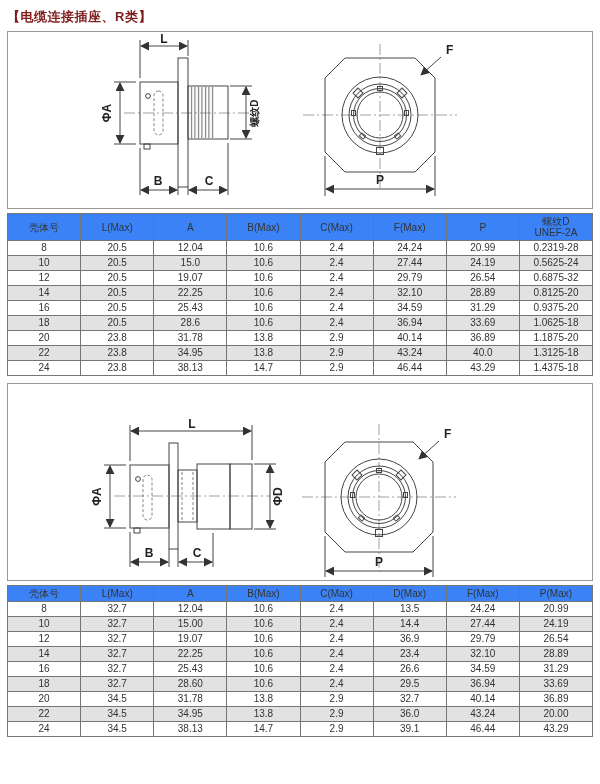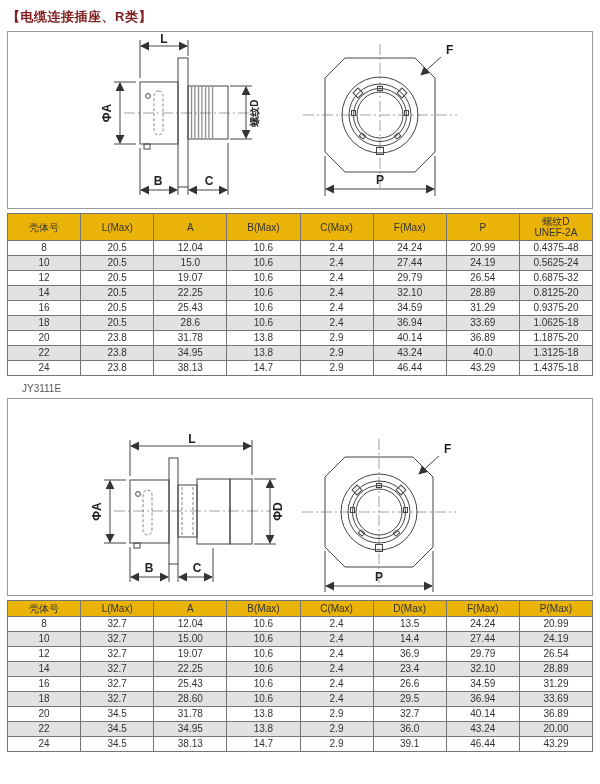--- a/index.html
+++ b/index.html
@@ -8,21 +8,21 @@
     font-family:"Liberation Sans",sans-serif;color:#222;overflow:hidden;
   }
   .page{padding:4px 7px 0 7px;}
   .section-title{font-size:13px;font-weight:bold;margin:4px 0 5px 0;color:#7f1d1d;letter-spacing:0.5px;}
   .model{font-size:10px;color:#555;margin:0 0 4px 15px;}
   .diagram-box{border:1px solid #9a9a9a;background:#fff;line-height:0;}
   svg{display:block;}
   table{width:100%;border-collapse:collapse;table-layout:fixed;margin-top:4px;}
   th,td{border:1px solid #757575;font-size:10px;font-weight:normal;text-align:center;
         padding:1px 0;color:#333;line-height:12px;overflow:hidden;}
-  thead th{background:#eab308;white-space:pre-line;line-height:11px;padding:2px 0;}
+  thead th{background:#3b82f6;white-space:pre-line;line-height:11px;padding:2px 0;}
   tbody tr:nth-child(even) td{background:#e2e2e2;}
   .sec2{margin-top:7px;}
   .dimtext{font-size:12px;font-weight:bold;fill:#222;font-family:"Liberation Sans",sans-serif;}
   .dimtext-sm{font-size:10px;font-weight:bold;fill:#222;font-family:"Liberation Sans",sans-serif;}
   .oline{fill:none;stroke:#444;stroke-width:1;}
   .dline{stroke:#444;stroke-width:1;}
   .cline{stroke:#888;stroke-width:0.8;stroke-dasharray:11 3 2 3;fill:none;}
   .hidline{stroke:#666;stroke-width:0.8;stroke-dasharray:3 2;fill:none;}
 </style>
 </head>
@@ -125,21 +125,21 @@
       </thead>
       <tbody>
           <tr>
             <td>8</td>
             <td>20.5</td>
             <td>12.04</td>
             <td>10.6</td>
             <td>2.4</td>
             <td>24.24</td>
             <td>20.99</td>
-            <td>0.4375-48</td>
+            <td>0.2319-28</td>
           </tr>
           <tr>
             <td>10</td>
             <td>20.5</td>
             <td>15.0</td>
             <td>10.6</td>
             <td>2.4</td>
             <td>27.44</td>
             <td>24.19</td>
             <td>0.5625-24</td>
@@ -212,21 +212,20 @@
             <td>2.9</td>
             <td>46.44</td>
             <td>43.29</td>
             <td>1.4375-18</td>
           </tr>
         </tbody>
     </table>
   </section>
 
   <section class="sec2">
-    <div class="model">JY3111E</div>
 
     <div class="diagram-box">
       <svg width="584" height="196" viewBox="0 0 584 196">
         <defs>
           <pattern id="knE" width="3" height="10" patternUnits="userSpaceOnUse">
             <line x1="1.5" y1="0" x2="1.5" y2="10" stroke="#555" stroke-width="0.9"></line>
           </pattern>
           <marker id="arE" viewBox="0 0 10 10" refX="9" refY="5" markerWidth="9" markerHeight="9" orient="auto-start-reverse">
             <path d="M0,0 L10,5 L0,10 z" fill="#333"></path>
           </marker>

